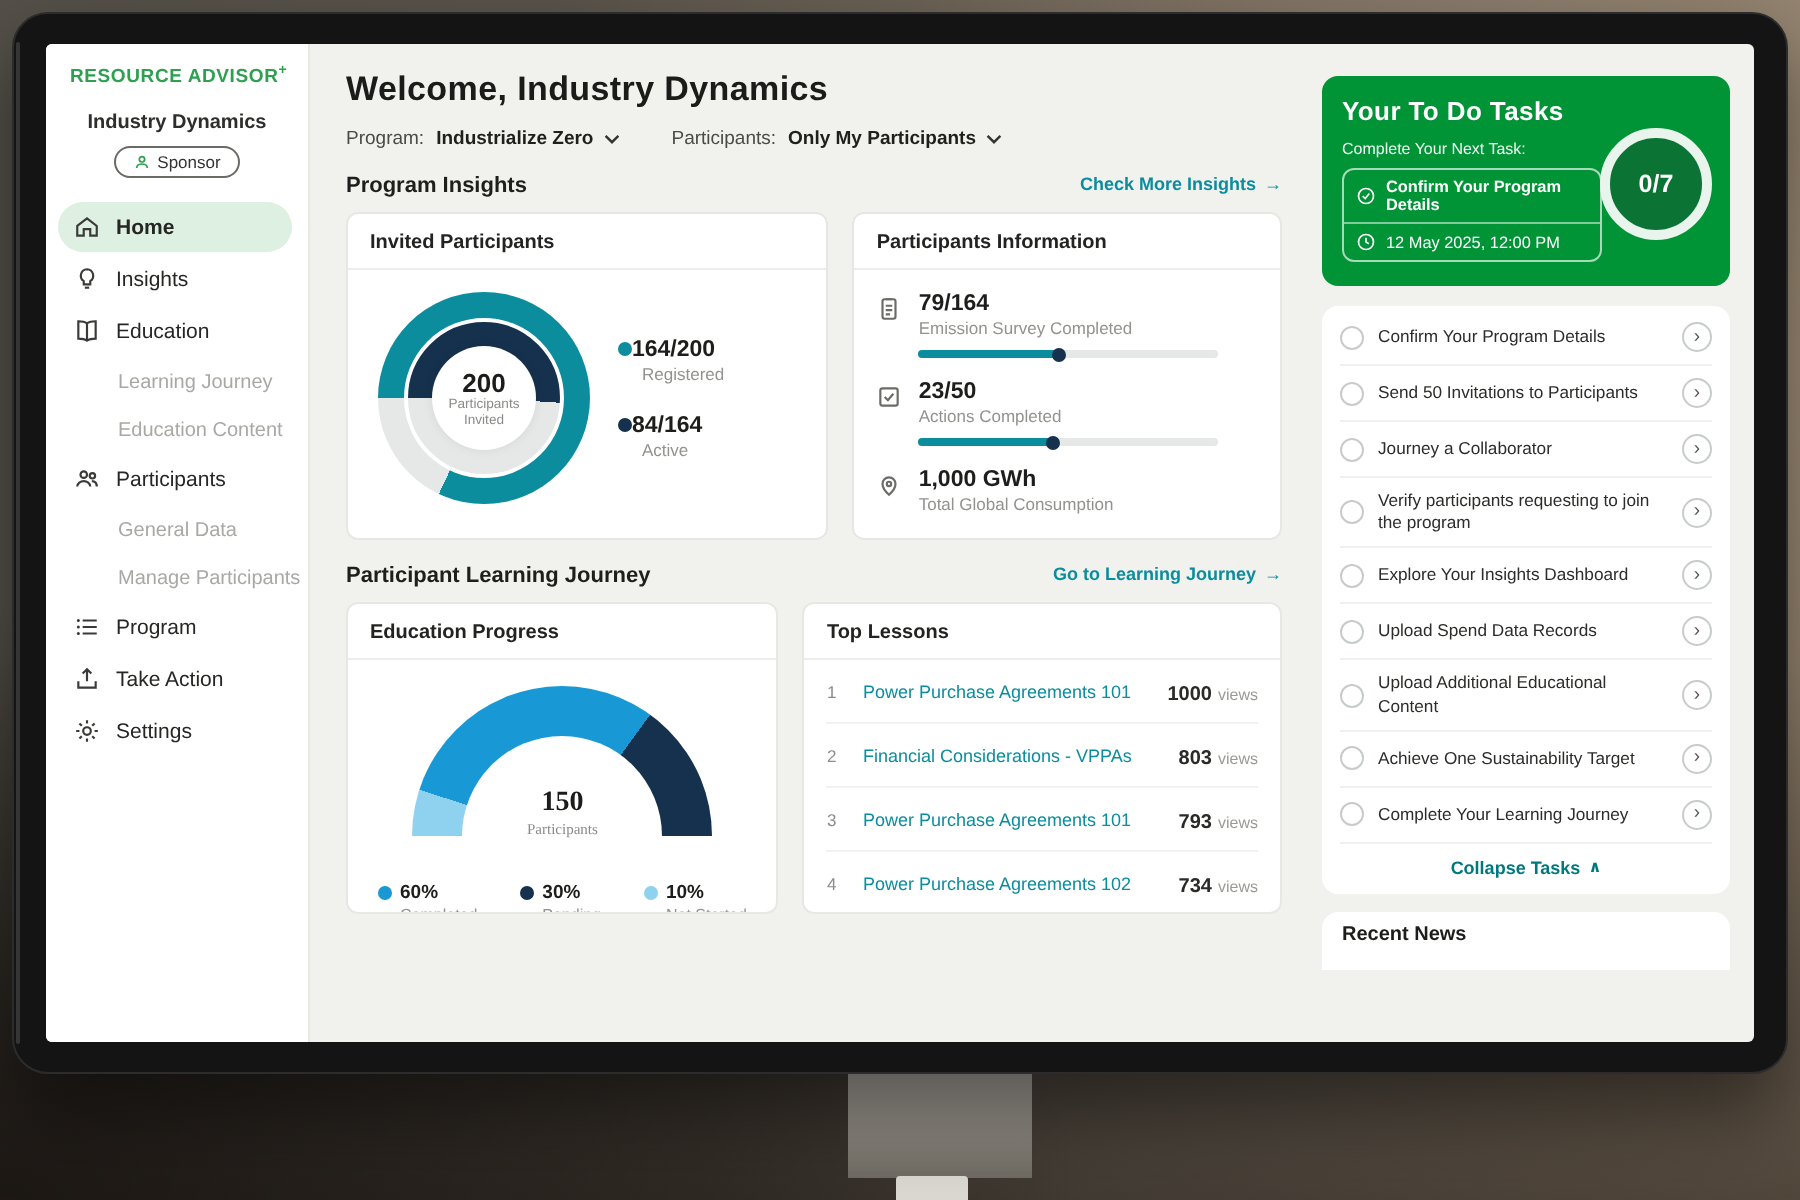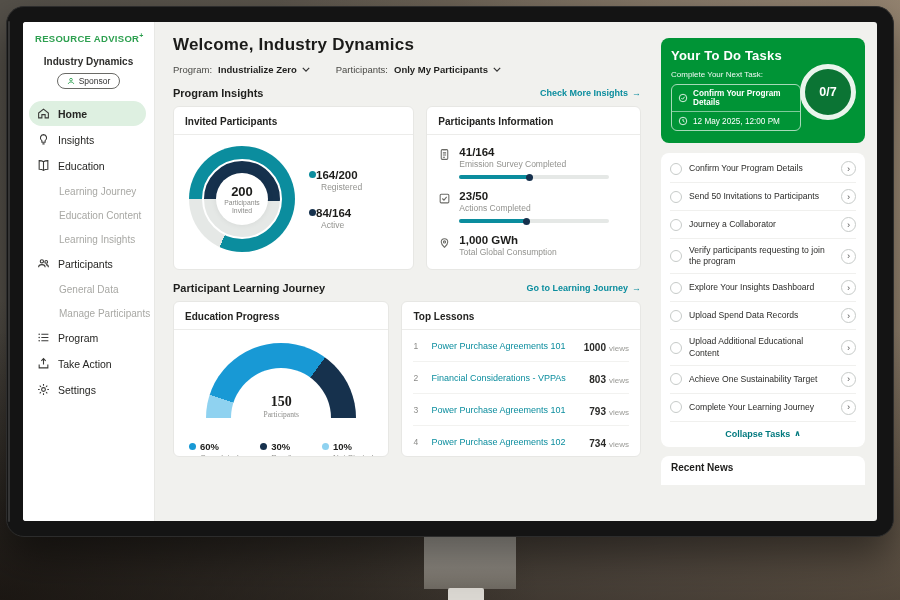--- a/index.html
+++ b/index.html
@@ -43,21 +43,21 @@
   .nav-sub { display:flex; align-items:center; height:24px; padding-left:36px; font-size:10px; color:#A8A8A4; cursor:pointer; }
 
   
   .main { flex:1; min-width:0; padding:13px 14px 0 18px; }
   .welcome { font-size:17px; font-weight:700; color:#1B1B19; letter-spacing:.2px; }
   .filters { display:flex; align-items:center; gap:6px; margin-top:9px; font-size:9.5px; color:#4a4a46; }
   .dd { display:flex; align-items:center; gap:5px; background:none; border:none; font-weight:700;
     font-size:9.5px; color:#1f1f1d; cursor:pointer; font-family:inherit; }
   .dd svg { width:8px; height:5px; color:#333; }
   .filters .gap { width:14px; }
-  .sec-row { display:flex; align-items:center; justify-content:space-between; margin-top:12px; margin-bottom:7px; }
+  .sec-row { display:flex; align-items:flex-start; justify-content:space-between; margin-top:12px; margin-bottom:7px; }
   .sec-title { font-size:11px; font-weight:700; color:#1E1E1C; }
   .sec-link { display:flex; align-items:center; gap:4px; font-size:9px; font-weight:700;
     color:var(--teal,#0B8D9E); cursor:pointer; }
   .cards-row { display:flex; gap:12px; }
   .card { background:#fff; border:1px solid #E7E7E4; border-radius:6px; padding:9px 11px; overflow:hidden; }
   .card-title { font-size:10px; font-weight:700; color:#232321; margin:0 -11px; padding:0 11px 7px;
     border-bottom:1px solid #ECECEA; }
 
   .card-invited { flex:1.14; height:164px; }
   .invited-body { display:flex; align-items:center; gap:14px; padding-top:11px; }
@@ -179,23 +179,20 @@
               <path d="M12 5v16" stroke="currentColor" stroke-width="2"></path>
             </svg>
           <span>Education</span>
         </div>
         <div class="nav-sub">
             <span>Learning Journey</span>
           </div>
         <div class="nav-sub">
             <span>Education Content</span>
           </div>
-        <div class="nav-sub">
-            <span>Learning Insights</span>
-          </div>
         <div class="nav-item">
           <svg viewBox="0 0 24 24">
               <circle cx="9" cy="8" r="3" fill="none" stroke="currentColor" stroke-width="2"></circle>
               <path d="M3 19c0-3 3-5 6-5s6 2 6 5" fill="none" stroke="currentColor" stroke-width="2"></path>
               <circle cx="17" cy="9" r="2.5" fill="none" stroke="currentColor" stroke-width="2"></circle>
               <path d="M16.5 14c3 0 4.5 2.2 4.5 5" fill="none" stroke="currentColor" stroke-width="2"></path>
             </svg>
           <span>Participants</span>
         </div>
         <div class="nav-sub">
@@ -290,21 +287,21 @@
           </section>
 
           <section class="card card-info">
             <div class="card-title">Participants Information</div>
             <div class="stat">
               <svg viewBox="0 0 24 24">
                   <rect x="6" y="3" width="12" height="18" rx="2" fill="none" stroke="currentColor" stroke-width="2"></rect>
                   <path d="M9 3h6M9 9h6M9 13h6M9 17h4" stroke="currentColor" stroke-width="2"></path>
                 </svg>
               <div>
-                <div class="stat-val">41/164</div>
+                <div class="stat-val">79/164</div>
                 <div class="stat-lab">Emission Survey Completed</div>
                 <div class="pbar">
                     <div class="pfill" style="width: 48%;"></div>
                   </div>
               </div>
             </div>
             <div class="stat">
               <svg viewBox="0 0 24 24">
                   <rect x="4" y="4" width="16" height="16" rx="2" fill="none" stroke="currentColor" stroke-width="2"></rect>
                   <path d="m8 12 3 3 5-6" fill="none" stroke="currentColor" stroke-width="2"></path>

